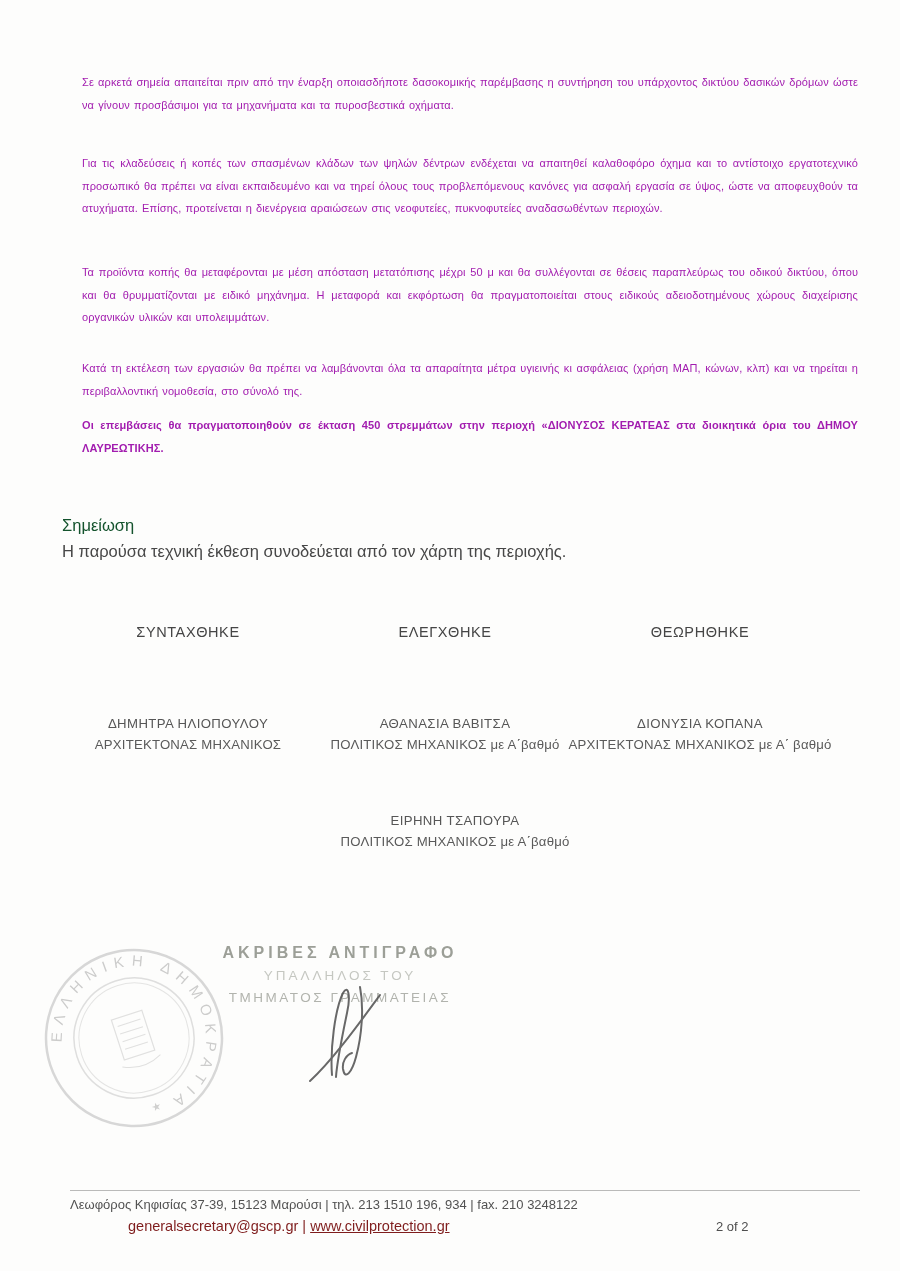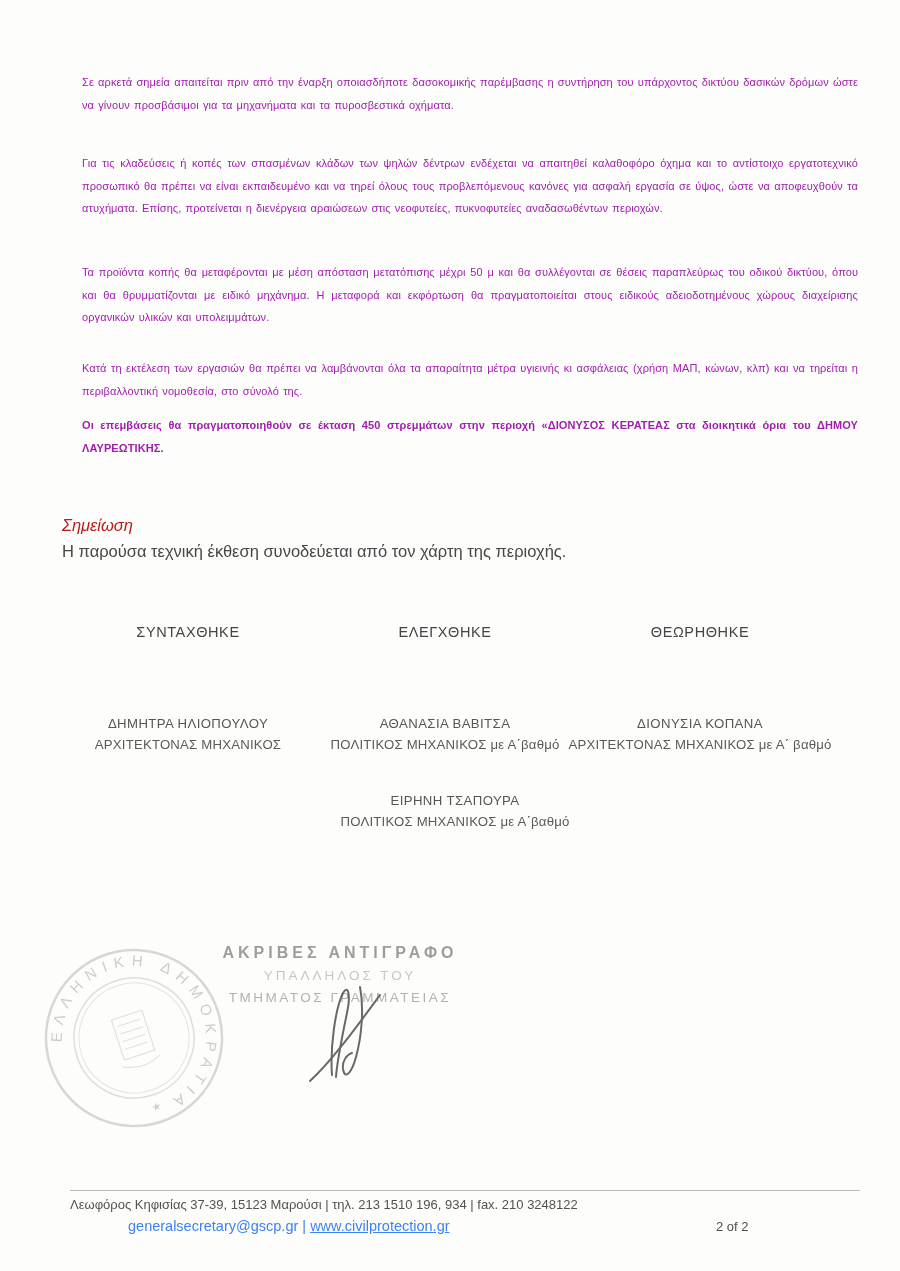--- a/index.html
+++ b/index.html
@@ -19,43 +19,43 @@
     color:#a21caf;
     letter-spacing:.1px;
     word-spacing:1px;
     margin-left:20px;
   }
   .p1{top:71px;}
   .p2{top:152px;}
   .p3{top:261px;}
   .p4{top:357px;}
   .p5{top:414px;font-weight:bold;}
-  .note-heading{position:absolute;left:62px;top:516px;font-size:16.5px;color:#b91c1c;font-style:italic;}
+  .note-heading{position:absolute;left:62px;top:516px;font-size:16.5px;color:#14532d;}
   .note-body{position:absolute;left:62px;top:542px;font-size:16.5px;color:#474747;}
   .sig-row{position:absolute;left:0;width:900px;display:block;}
   .sig-cell{position:absolute;width:280px;text-align:center;}
   .sig-headers{top:624px;}
   .sig-headers .sig-cell{font-size:14.5px;color:#454545;letter-spacing:.6px;}
   .sc1{left:48px;}  .sc2{left:305px;}  .sc3{left:560px;}
   .sig-names{top:713px;}
   .sig-name{font-size:13.2px;color:#565656;letter-spacing:.4px;line-height:21px;}
   .sig-role{font-size:13.2px;color:#5a5a5a;letter-spacing:.2px;line-height:21px;}
-  .extra-sig{position:absolute;left:305px;top:790px;width:300px;text-align:center;}
+  .extra-sig{position:absolute;left:305px;top:810px;width:300px;text-align:center;}
   .cert{position:absolute;left:175px;top:941px;width:330px;text-align:center;}
   .cert-l1{font-size:16px;font-weight:bold;letter-spacing:4px;color:rgba(118,122,112,.72);line-height:24px;}
   .cert-l2{font-size:13.5px;letter-spacing:3px;color:rgba(128,132,122,.45);line-height:22px;}
   .cert-l3{font-size:13.5px;letter-spacing:2.5px;color:rgba(122,126,116,.58);line-height:22px;}
   .signer{position:absolute;left:186px;top:1078px;width:310px;text-align:center;
     font-size:15px;letter-spacing:3px;color:rgba(115,118,110,.75);}
   .sig-scribble{position:absolute;left:300px;top:983px;}
   .round-stamp{position:absolute;left:36px;top:942px;}
   .footer-rule{position:absolute;left:70px;top:1190px;width:790px;border-top:1px solid #a3a3a3;opacity:.75;}
   .footer-line1{position:absolute;left:70px;top:1197px;width:700px;text-align:left;
     font-size:13px;color:#525252;}
-  .footer-line2{position:absolute;left:128px;top:1218px;font-size:14.5px;color:#3b82f6;}
+  .footer-line2{position:absolute;left:128px;top:1218px;font-size:14.5px;color:#7f1d1d;}
   .footer-website{text-decoration:underline;}
   .footer-page{position:absolute;left:716px;top:1219px;font-size:13px;color:#4e4e4e;}
 </style>
 </head>
 <body>
 
 <div class="page">
 
   <div class="para p1">Σε αρκετά σημεία απαιτείται πριν από την έναρξη οποιασδήποτε δασοκομικής παρέμβασης η συντήρηση του υπάρχοντος δικτύου δασικών δρόμων ώστε να γίνουν προσβάσιμοι για τα μηχανήματα και τα πυροσβεστικά οχήματα.</div>
   <div class="para p2">Για τις κλαδεύσεις ή κοπές των σπασμένων κλάδων των ψηλών δέντρων ενδέχεται να απαιτηθεί καλαθοφόρο όχημα και το αντίστοιχο εργατοτεχνικό προσωπικό θα πρέπει να είναι εκπαιδευμένο και να τηρεί όλους τους προβλεπόμενους κανόνες για ασφαλή εργασία σε ύψος, ώστε να αποφευχθούν τα ατυχήματα. Επίσης, προτείνεται η διενέργεια αραιώσεων στις νεοφυτείες, πυκνοφυτείες αναδασωθέντων περιοχών.</div>

